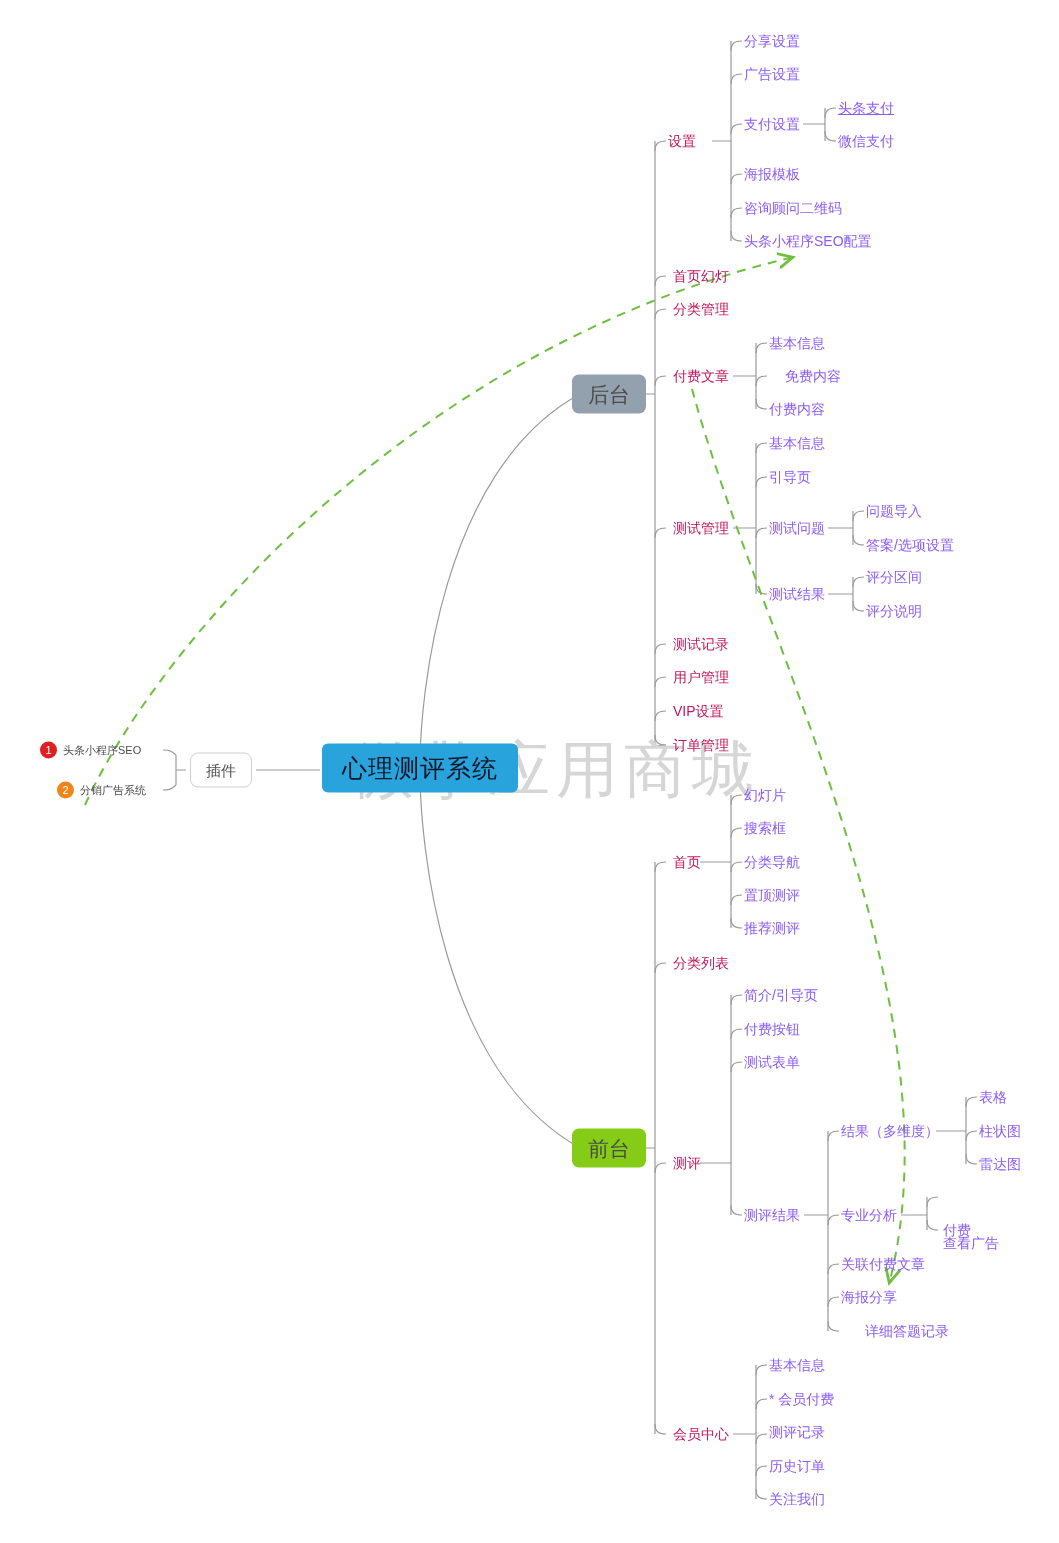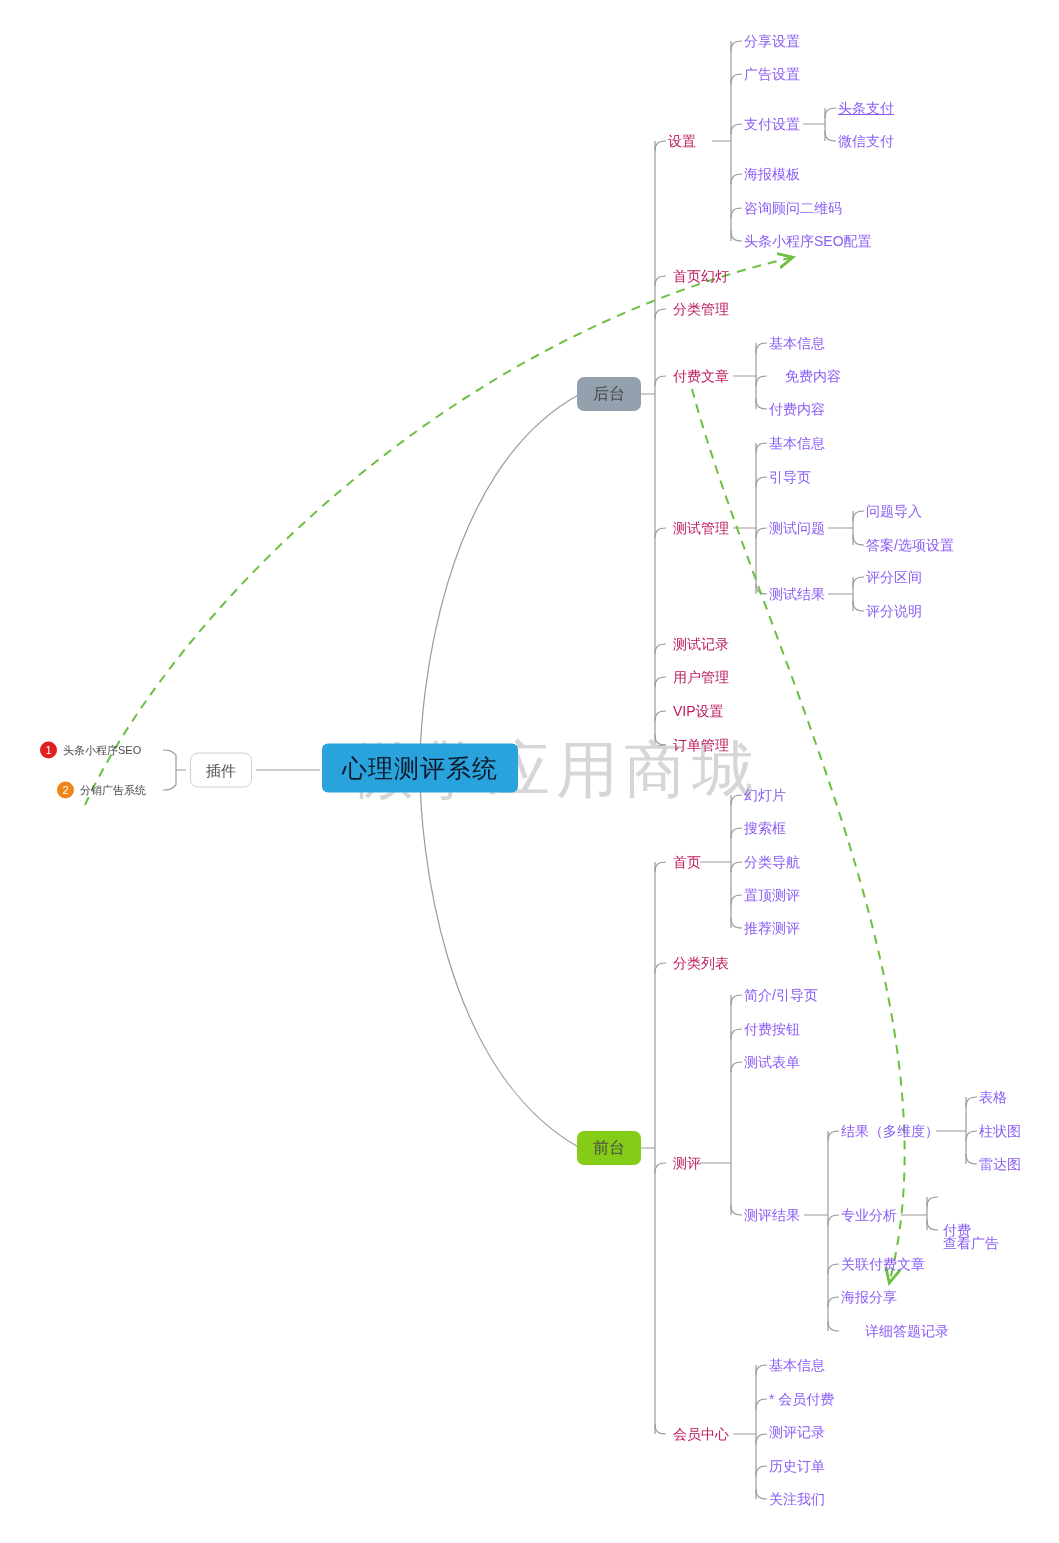--- a/index.html
+++ b/index.html
@@ -52,21 +52,21 @@
     font-size: 25px;
     letter-spacing: 1px;
     padding: 12px 20px;
     border-radius: 6px;
     white-space: nowrap;
     line-height: 1;
   }
   .branch-node {
     position: absolute;
     transform: translate(-50%, -50%);
-    font-size: 16px;
+    font-size: 21px;
     color: #4f4f4f;
     padding: 9px 16px;
     border-radius: 7px;
     white-space: nowrap;
     line-height: 1;
   }
   .branch-node.backend { background: #93a0ad; color: #4b4b4b; }
   .branch-node.frontend { background: #84cc16; color: #4b4b4b; }
   .plugin-node {
     position: absolute;

